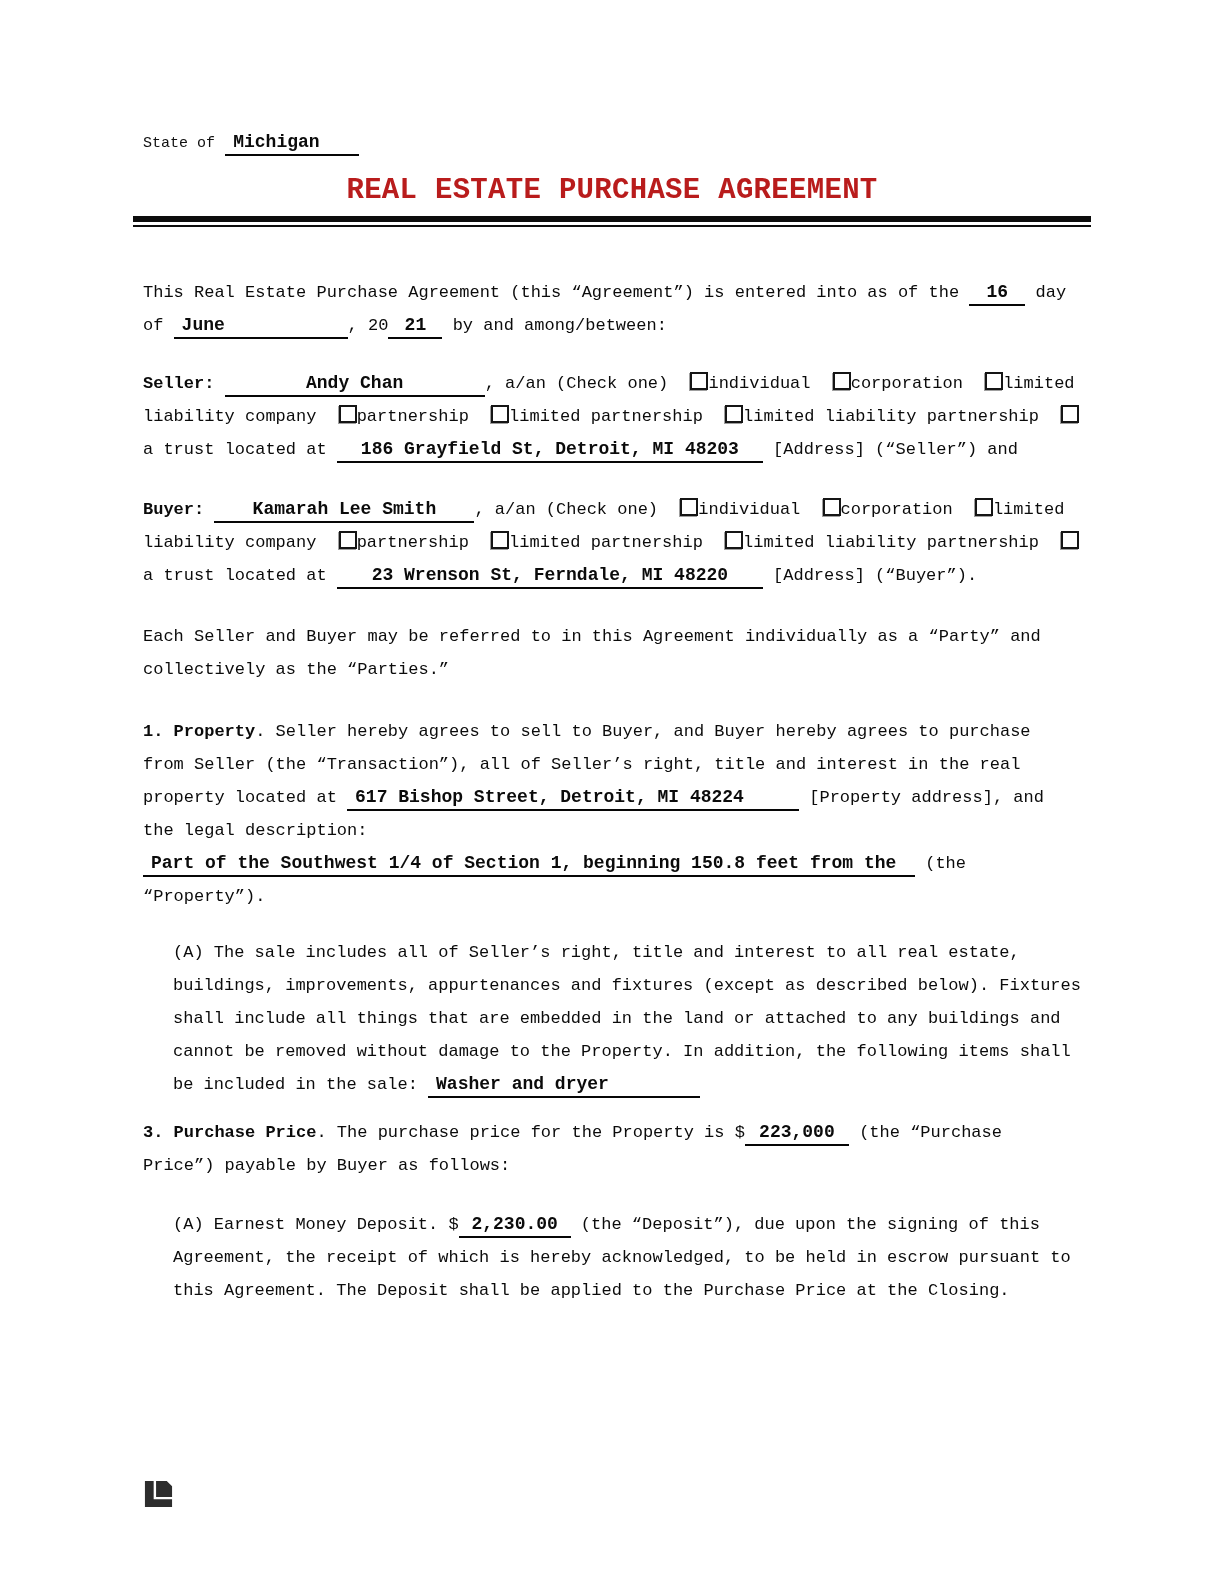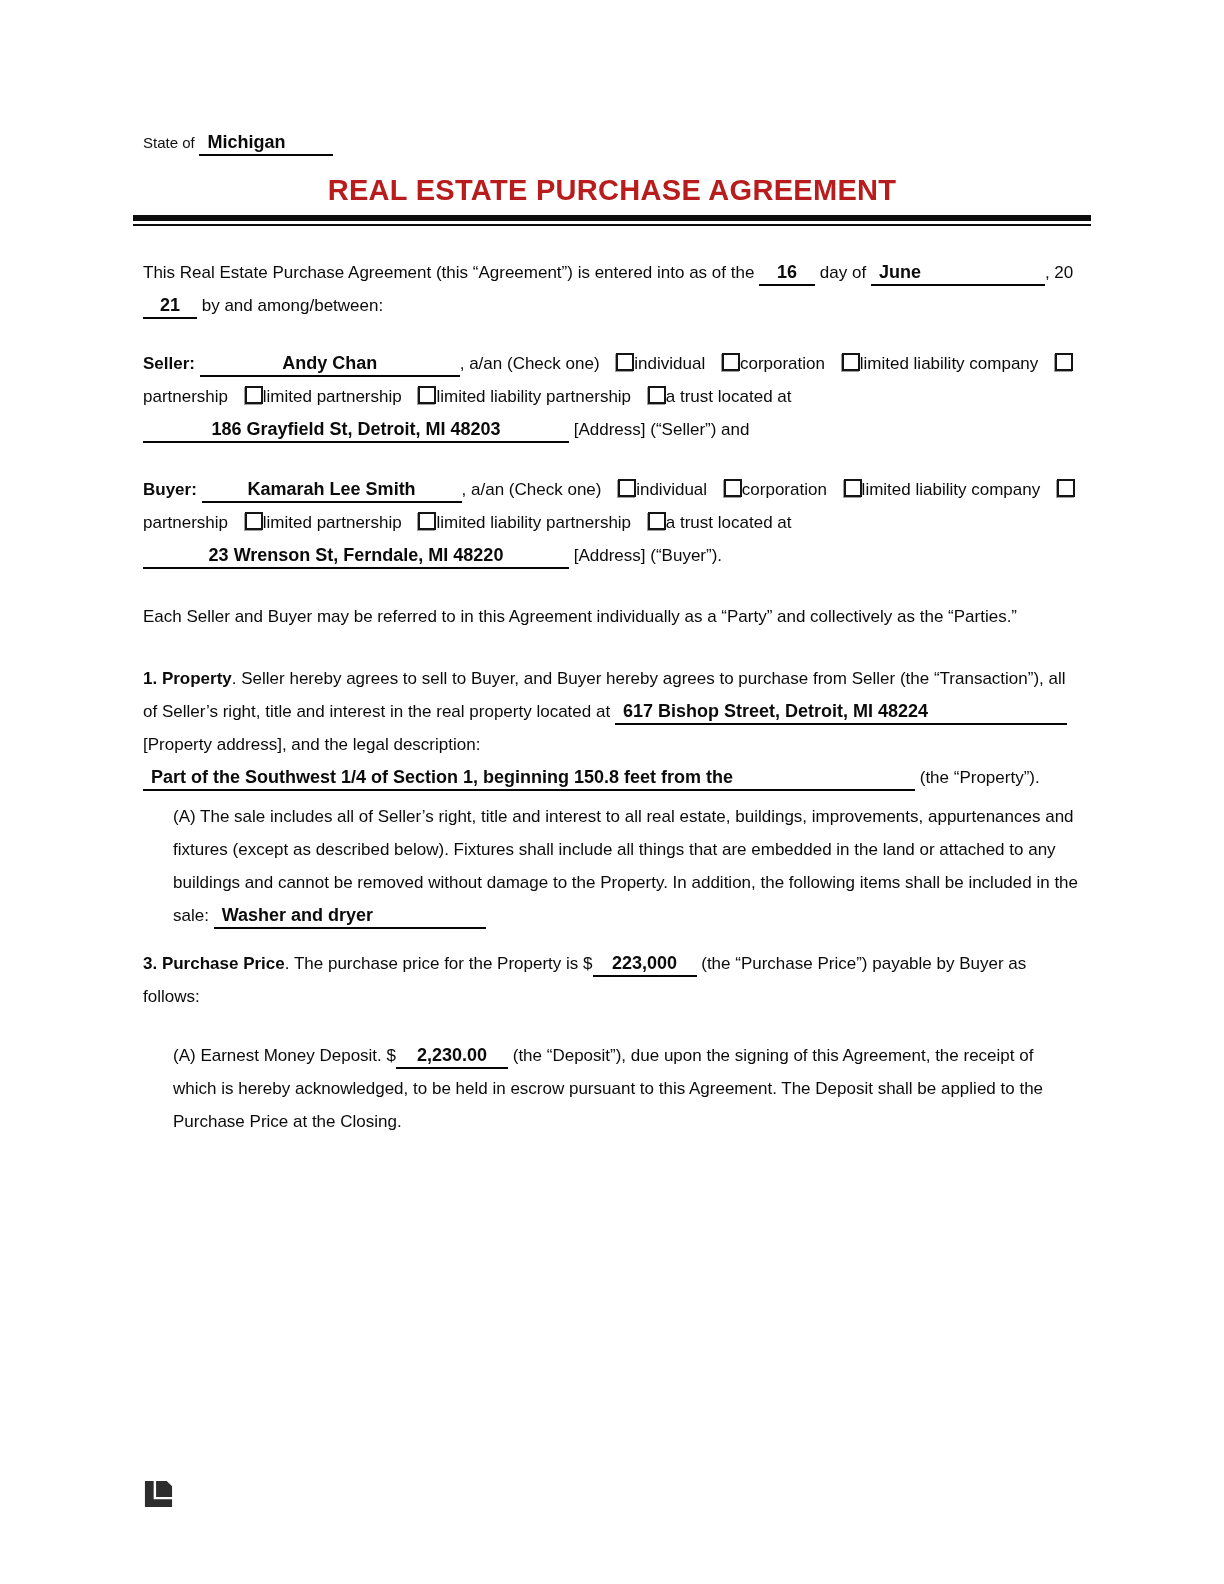--- a/index.html
+++ b/index.html
@@ -1,21 +1,21 @@
 <!DOCTYPE html>
 <html><head>
 <meta charset="utf-8">
 <style>
   html, body { margin: 0; padding: 0; background: #ffffff; }
   .page {
     position: relative;
     width: 1224px;
     height: 1584px;
     background: #ffffff;
-    font-family: Liberation Sans, sans-serif;
+    font-family: Liberation Mono, monospace;
     font-size: 17px;
     line-height: 33px;
     color: #0b0b0b;
     overflow: hidden;
   }
   .content { padding: 130px 143px 0 143px; }
 
   .state-line { margin: 0 0 16px 0; line-height: 26px; }
   .state-label { font-size: 15px; color: #111; }
 
@@ -27,25 +27,25 @@
     letter-spacing: 0.3px;
     margin: 6px -10px 7px -10px;
     color: #b91c1c;
   }
   .rule { margin: 0 -10px; }
   .rule-thick { height: 6px; background: #0d0d0d; }
   .rule-gap { height: 3px; }
   .rule-thin { height: 2px; background: #0d0d0d; }
 
   .para { margin: 0 0 26px 0; }
-  .intro-para   { margin: 30px 0 25px 0; }
+  .intro-para   { margin: 49px 0 25px 0; }
   .seller-para  { margin-bottom: 27px; }
   .buyer-para   { margin-bottom: 28px; }
   .parties-para { margin-bottom: 29px; }
-  .s1-para      { margin-bottom: 6px; }
+  .s1-para      { margin-bottom: 23px; }
   .s2-heading   { font-weight: bold; margin-bottom: 31px; }
   .s2a-para     { margin-bottom: 15px; }
   .s2b-para     { margin-bottom: 25px; }
   .s3-para      { }
   .s3ab-para    { margin-bottom: 0; }
   .indent { margin-left: 30px; }
 
   .bold { font-weight: bold; }
 
   .blank {

